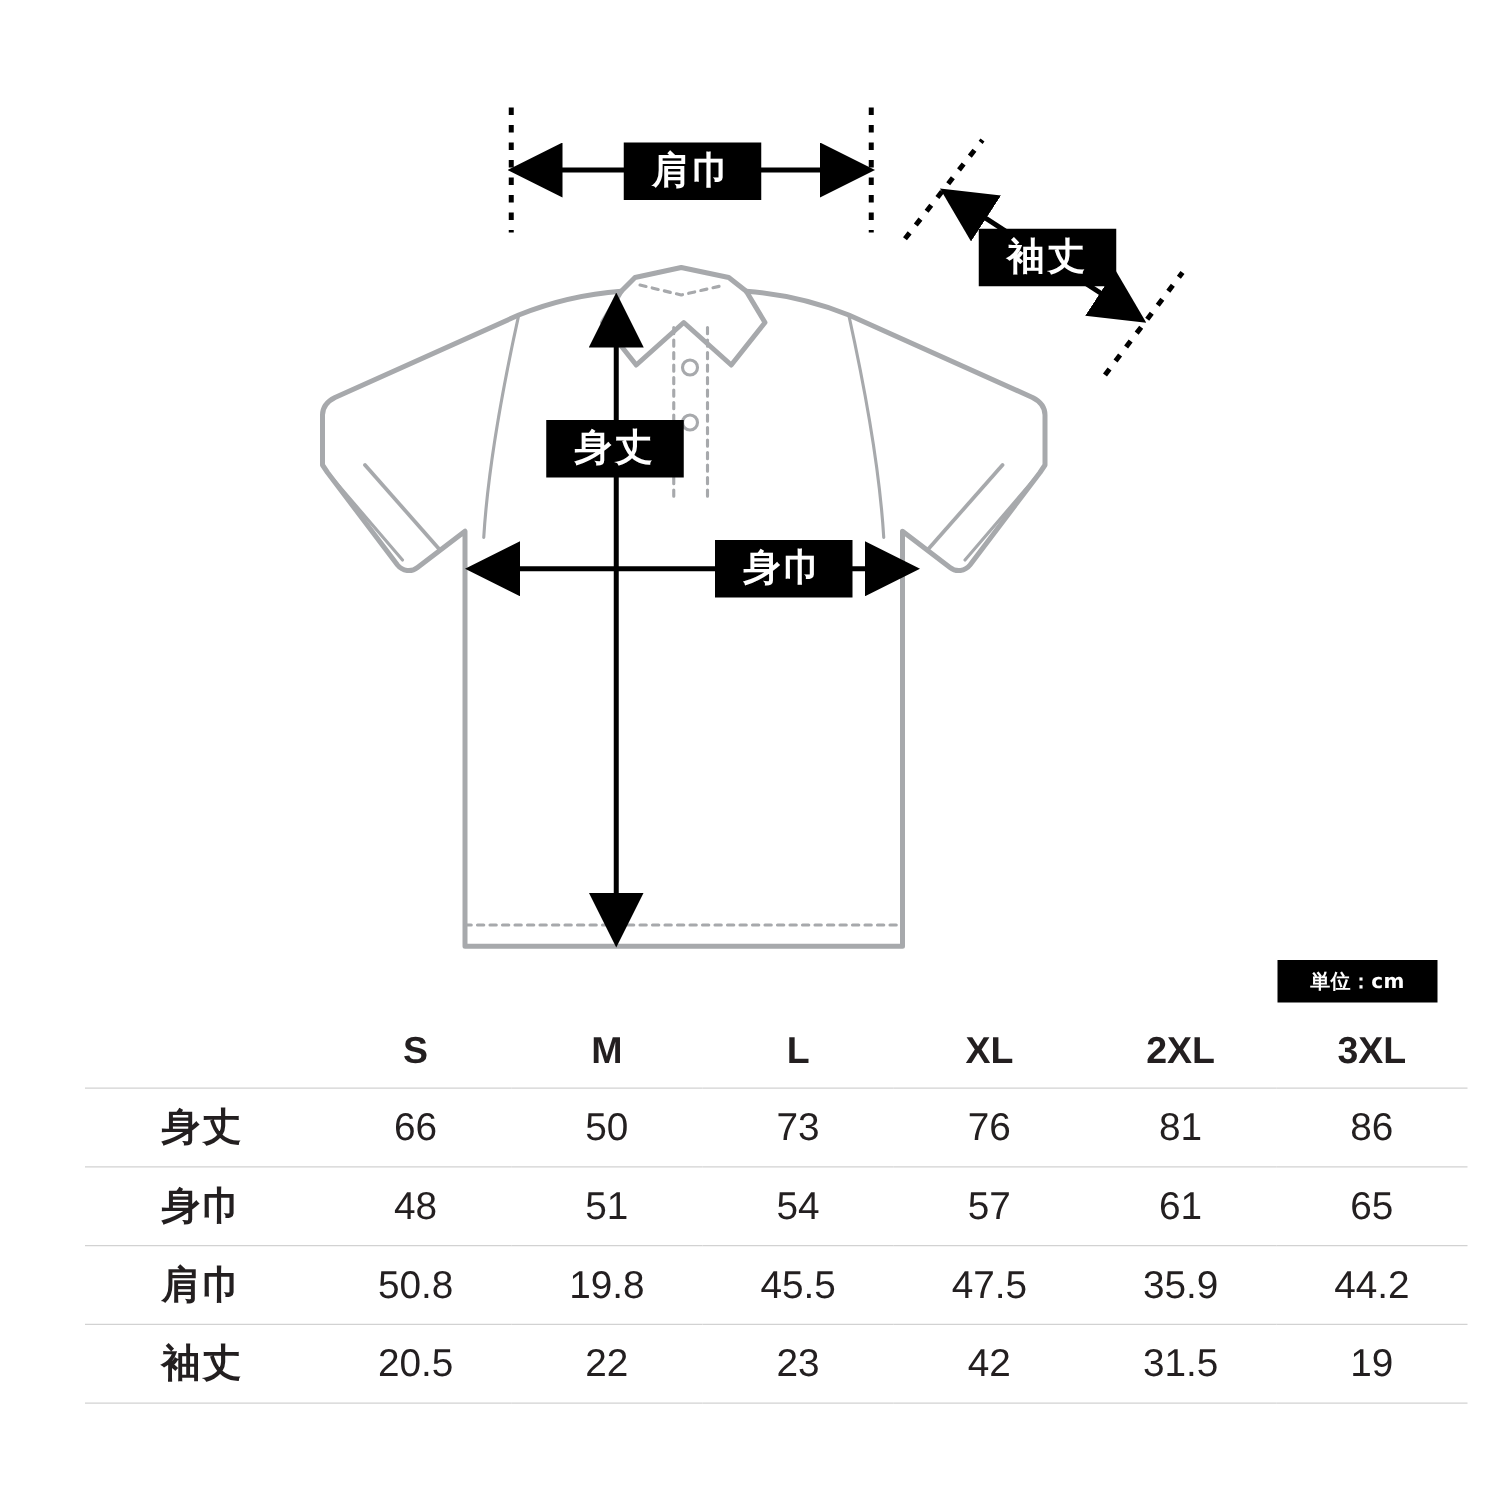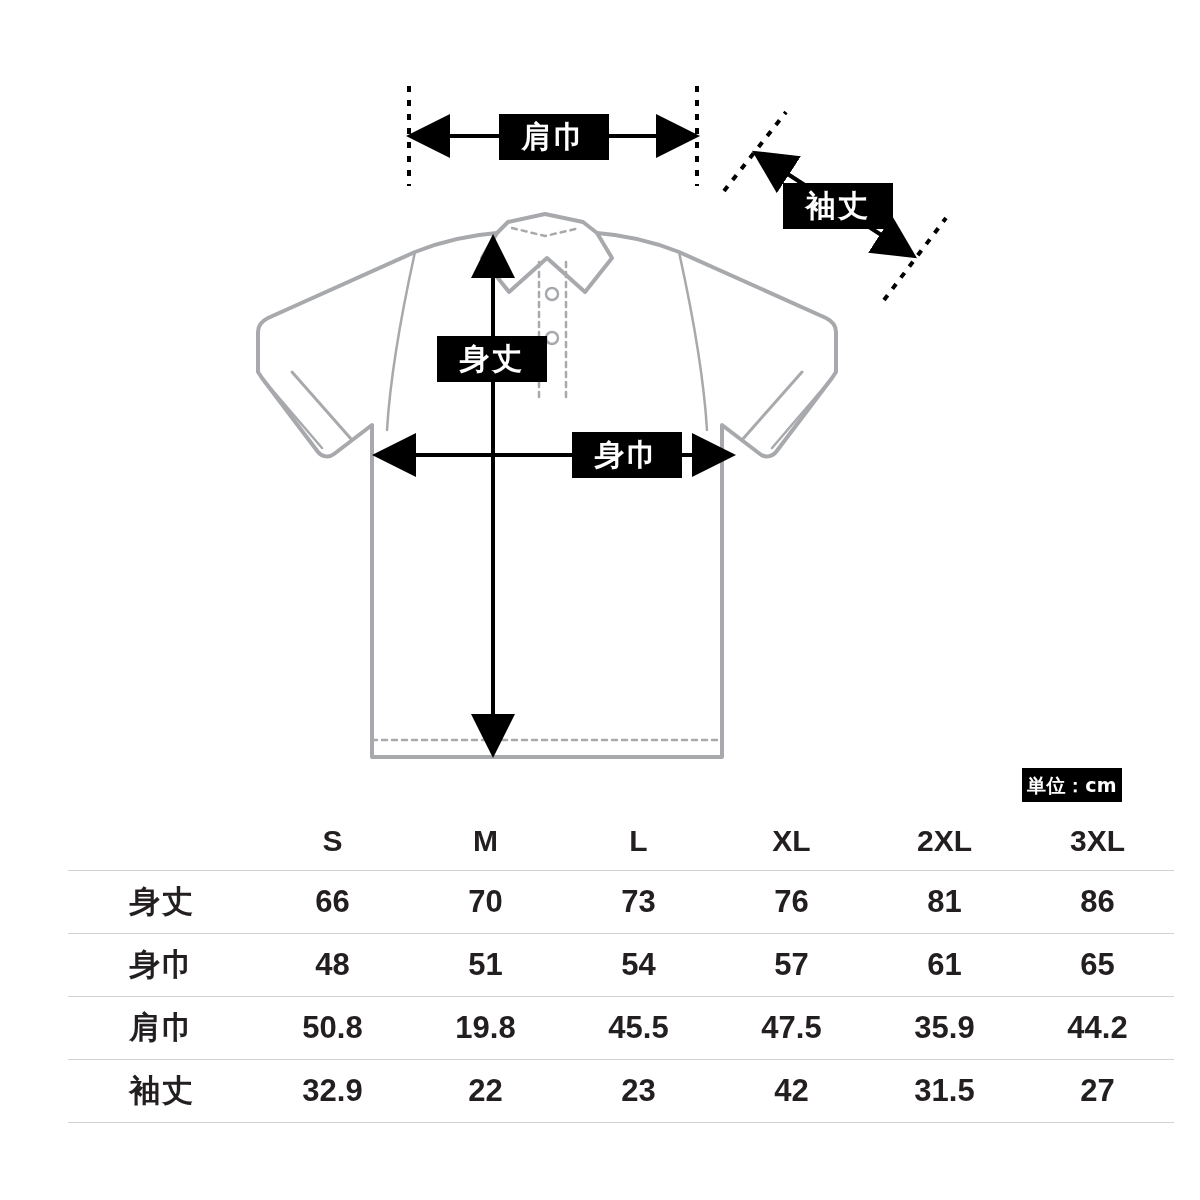--- a/index.html
+++ b/index.html
@@ -74,42 +74,42 @@
   .chip-mihaba {
     left: 572px;
     top: 432px;
     width: 110px;
     height: 46px;
     font-size: 30px;
   }
   .chip-unit {
     left: 1022px;
     top: 768px;
-    width: 100px;
+    width: 128px;
     height: 34px;
-    font-size: 19px;
+    font-size: 16px;
     letter-spacing: 0.02em;
   }
 
   
   .table-wrap {
     position: absolute;
     left: 68px;
     top: 812px;
     width: 1106px;
   }
   table.size-table {
     border-collapse: collapse;
     width: 1106px;
     table-layout: fixed;
   }
   table.size-table th,
   table.size-table td {
     text-align: center;
-    font-weight: 700;
+    font-weight: 400;
     padding: 0;
     height: 62px;
     vertical-align: middle;
     font-size: 31px;
     color: #231f20;
   }
   table.size-table thead th {
     font-weight: 700;
     font-size: 30px;
     border-bottom: 1px solid #d2d2d2;
@@ -242,21 +242,21 @@
           <th>L</th>
           <th>XL</th>
           <th>2XL</th>
           <th>3XL</th>
         </tr>
       </thead>
       <tbody>
         <tr>
           <td class="row-head">身丈</td>
           <td>66</td>
-          <td>70</td>
+          <td>50</td>
           <td>73</td>
           <td>76</td>
           <td>81</td>
           <td>86</td>
         </tr>
         <tr>
           <td class="row-head">身巾</td>
           <td>48</td>
           <td>51</td>
           <td>54</td>
@@ -268,24 +268,24 @@
           <td class="row-head">肩巾</td>
           <td>50.8</td>
           <td>19.8</td>
           <td>45.5</td>
           <td>47.5</td>
           <td>35.9</td>
           <td>44.2</td>
         </tr>
         <tr>
           <td class="row-head">袖丈</td>
-          <td>32.9</td>
+          <td>20.5</td>
           <td>22</td>
           <td>23</td>
           <td>42</td>
           <td>31.5</td>
-          <td>27</td>
+          <td>19</td>
         </tr>
       </tbody>
     </table>
   </div>
 
 </div>
 
 </body></html>

